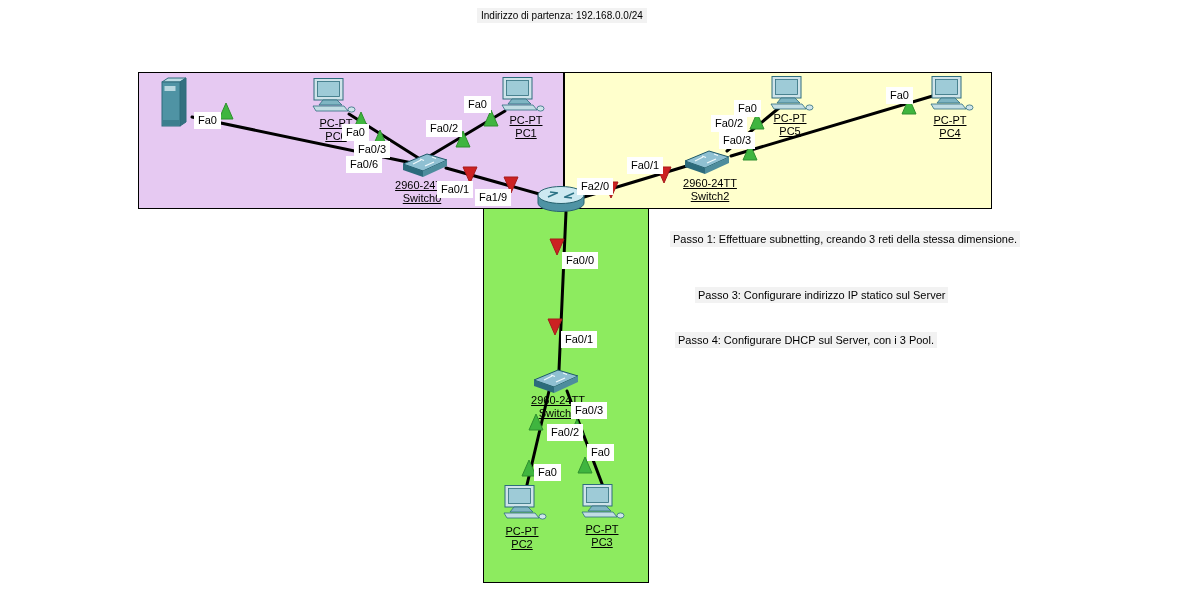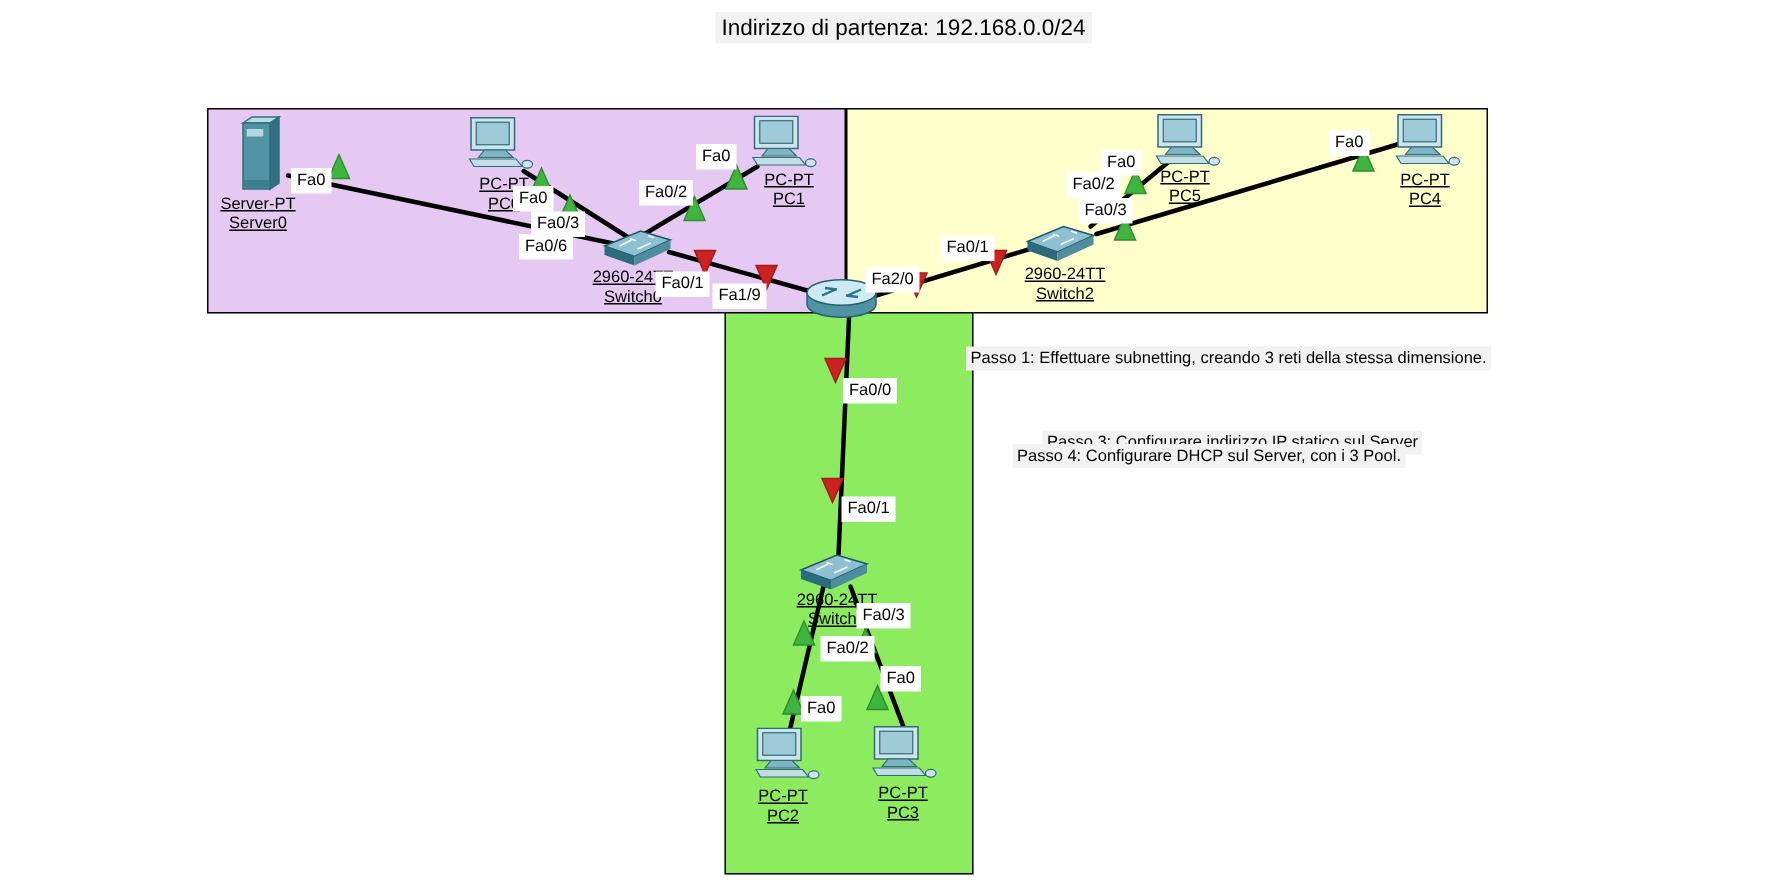--- a/index.html
+++ b/index.html
@@ -8,21 +8,21 @@
   .region{position:absolute;border:1px solid #000;z-index:1;}
   .region.purple{left:138px;top:72px;width:424px;height:135px;background:#e6c9f2;}
   .region.yellow{left:564px;top:72px;width:426px;height:135px;background:#ffffcc;}
   .region.green{left:483px;top:208px;width:164px;height:373px;background:#8deb5f;}
   svg.wires{position:absolute;left:0;top:0;z-index:2;}
   .icon{position:absolute;z-index:3;}
   .devlabel{position:absolute;width:120px;text-align:center;font-size:11px;line-height:13px;z-index:4;text-decoration:underline;}
   .devlabel span{display:block;}
   .portlabel{position:absolute;background:#ffffff;font-size:11px;line-height:15px;
              padding:1px 4px;white-space:nowrap;z-index:6;}
-  .title{position:absolute;left:477px;top:8px;background:#f2f2f2;font-size:15px;
+  .title{position:absolute;left:477px;top:8px;background:#f2f2f2;font-size:10px;
          padding:2px 4px;z-index:7;white-space:nowrap;}
   .step{position:absolute;background:#f2f2f2;font-size:11px;line-height:14px;
         padding:1px 3px;z-index:7;white-space:nowrap;}
 </style>
 </head>
 <body>
 
 <div class="canvas">
 
   <div class="region purple"></div>
@@ -162,24 +162,20 @@
   </svg>
 
   <svg class="icon" style="left:580px;top:484px" width="45" height="37" viewBox="0 0 45 37">
     <rect x="3" y="0.5" width="29" height="21.5" fill="#cfe4ea" stroke="#2e6d7d"></rect>
     <rect x="6.5" y="3.5" width="22" height="15" fill="#9ecbd7" stroke="#2e6d7d" stroke-width="0.8"></rect>
     <path d="M12 22 L26 22 L31 27 L8 27 Z" fill="#7fb5c3" stroke="#2e6d7d" stroke-width="0.8"></path>
     <path d="M2 28 L33 28 L37 33 L5 33 Z" fill="#c2dde4" stroke="#2e6d7d" stroke-width="0.8"></path>
     <ellipse cx="40.5" cy="31.5" rx="3.5" ry="2.6" fill="#cfe4ea" stroke="#2e6d7d" stroke-width="0.8"></ellipse>
   </svg>
 
-  <div class="devlabel" style="left:112px;top:130px">
-    <span>Server-PT</span>
-      <span>Server0</span>
-  </div>
   <div class="devlabel" style="left:276px;top:117px">
     <span>PC-PT</span>
       <span>PC0</span>
   </div>
   <div class="devlabel" style="left:466px;top:114px">
     <span>PC-PT</span>
       <span>PC1</span>
   </div>
   <div class="devlabel" style="left:362px;top:179px">
     <span>2960-24TT</span>
@@ -225,17 +221,17 @@
   <div class="portlabel" style="left:734px;top:100px">Fa0</div>
   <div class="portlabel" style="left:886px;top:87px">Fa0</div>
   <div class="portlabel" style="left:562px;top:252px">Fa0/0</div>
   <div class="portlabel" style="left:561px;top:331px">Fa0/1</div>
   <div class="portlabel" style="left:571px;top:402px">Fa0/3</div>
   <div class="portlabel" style="left:547px;top:424px">Fa0/2</div>
   <div class="portlabel" style="left:534px;top:464px">Fa0</div>
   <div class="portlabel" style="left:587px;top:444px">Fa0</div>
 
   <div class="title">Indirizzo di partenza: 192.168.0.0/24</div>
-  <div class="step" style="left:644px;top:231px">Passo 1: Effettuare subnetting, creando 3 reti della stessa dimensione.</div>
+  <div class="step" style="left:670px;top:231px">Passo 1: Effettuare subnetting, creando 3 reti della stessa dimensione.</div>
   <div class="step" style="left:695px;top:287px">Passo 3: Configurare indirizzo IP statico sul Server</div>
-  <div class="step" style="left:675px;top:296px">Passo 4: Configurare DHCP sul Server, con i 3 Pool.</div>
+  <div class="step" style="left:675px;top:332px">Passo 4: Configurare DHCP sul Server, con i 3 Pool.</div>
 
 </div>
 
 </body></html>

